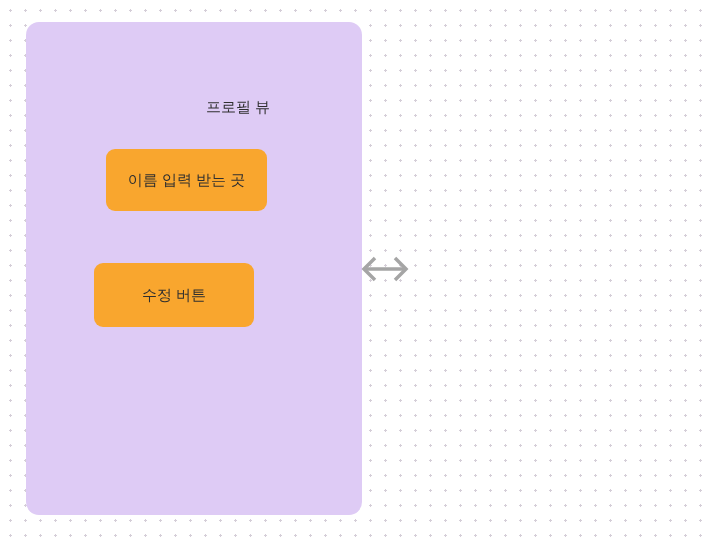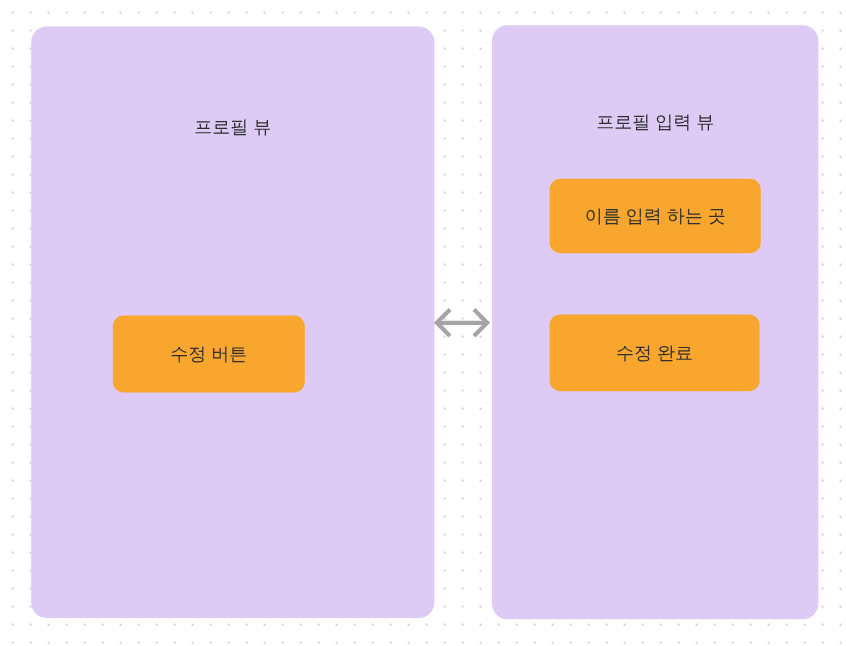--- a/index.html
+++ b/index.html
@@ -37,20 +37,21 @@
   }
   .frame-title {
     position: absolute;
     left: 0;
     width: 100%;
     text-align: center;
     font-size: 15px;
     font-weight: 500;
     line-height: 22px;
     color: #2f2f2f;
+    padding-left: 44px;
   }
   .frame-left .frame-title { top: 74px; }
   .frame-right .frame-title { top: 71px; }
   .node {
     position: absolute;
     background: #f9a62e;
     border-radius: 9px;
     display: flex;
     align-items: center;
     justify-content: center;
@@ -70,34 +71,28 @@
     height: 28px;
   }
 </style>
 </head>
 <body>
 
 <div class="canvas">
 
   <div class="frame frame-left">
     <div class="frame-title">프로필 뷰</div>
+    <div class="node node-1">
+      <span>이름 입력 받는 곳</span>
+    </div>
     <div class="node node-2">
       <span>수정 버튼</span>
     </div>
   </div>
 
   <svg class="arrow" viewBox="0 0 50 28" xmlns="http://www.w3.org/2000/svg">
     <line x1="4" y1="14" x2="46" y2="14" stroke="#a5a5a5" stroke-width="3.5"></line>
     <polyline points="15,3 4,14 15,25" fill="none" stroke="#a5a5a5" stroke-width="3.5"></polyline>
     <polyline points="35,3 46,14 35,25" fill="none" stroke="#a5a5a5" stroke-width="3.5"></polyline>
   </svg>
 
-  <div class="frame frame-right">
-    <div class="frame-title">프로필 입력 뷰</div>
-    <div class="node node-1">
-      <span>이름 입력 하는 곳</span>
-    </div>
-    <div class="node node-2">
-      <span>수정 완료</span>
-    </div>
-  </div>
 
 </div>
 
 </body></html>

